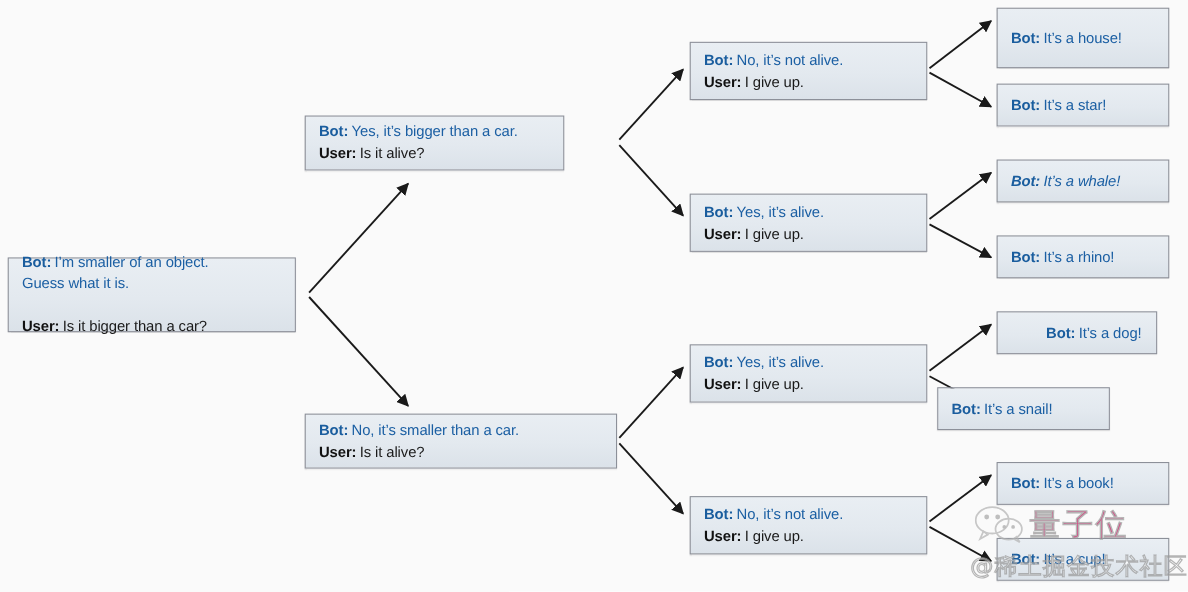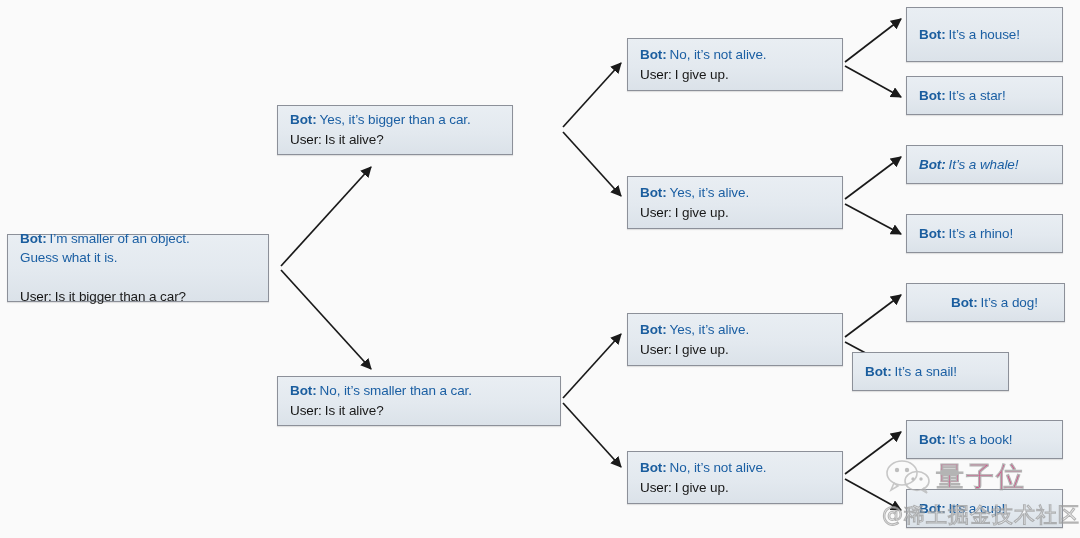--- a/index.html
+++ b/index.html
@@ -42,21 +42,21 @@
   }
   .line.bot .tag {
     color: #1a5d9e;
     font-weight: bold;
   }
   .line.bot .msg {
     color: #1b5fa3;
   }
   .line.user .tag {
     color: #111111;
-    font-weight: normal;
+    font-weight: bold;
   }
   .line.user .msg {
     color: #1a1a1a;
   }
   .line .tag { margin-right: 3px; }
   .node.root .line.bot { line-height: 19px; }
 
   
   #watermark {
     position: absolute;
@@ -214,21 +214,21 @@
       <span class="tag">Bot:</span><span class="msg">It’s a whale!</span>
     </div>
   </div>
 
   <div class="node leaf" style="left:906px; top:214px; width:157px; height:39px;">
     <div class="line bot">
       <span class="tag">Bot:</span><span class="msg">It’s a rhino!</span>
     </div>
   </div>
 
-  <div class="node leaf" style="left:906px; top:283px; width:159px; height:39px;padding-left:44px;">
+  <div class="node leaf" style="left:906px; top:283px; width:146px; height:39px;padding-left:44px;">
     <div class="line bot">
       <span class="tag">Bot:</span><span class="msg">It’s a dog!</span>
     </div>
   </div>
 
   <div class="node leaf" style="left:852px; top:352px; width:157px; height:39px;">
     <div class="line bot">
       <span class="tag">Bot:</span><span class="msg">It’s a snail!</span>
     </div>
   </div>

